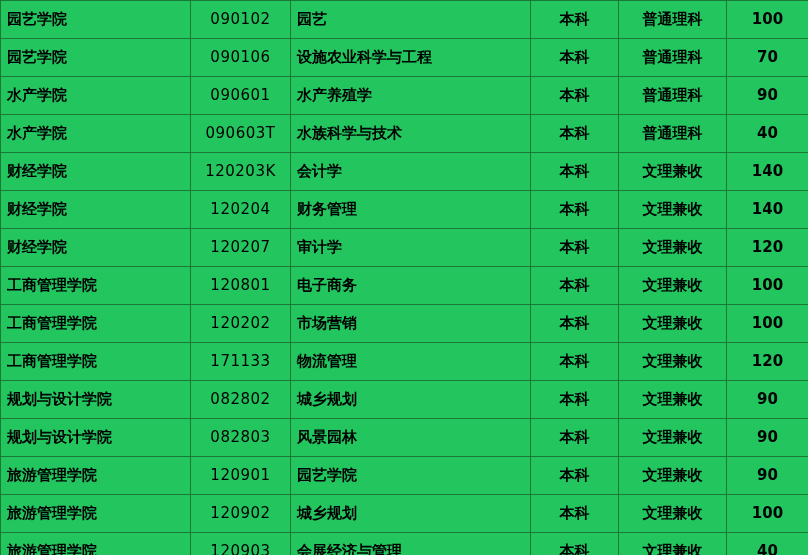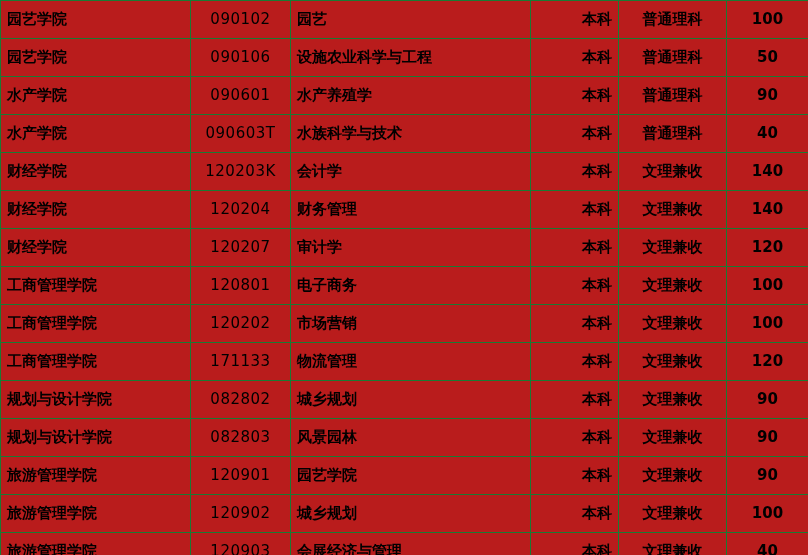--- a/index.html
+++ b/index.html
@@ -9,21 +9,21 @@
   }
   body {
     font-family: "DejaVu Sans", "Liberation Sans", sans-serif;
     color: #000000;
   }
   #page {
     width: 808px;
     height: 555px;
     overflow: hidden;
     position: relative;
-    background: #b91c1c;
+    background: #22c55e;
   }
   table.major-table {
     border-collapse: collapse;
     table-layout: fixed;
     width: 808px;
   }
   table.major-table col.c-college { width: 190px; }
   table.major-table col.c-code    { width: 100px; }
   table.major-table col.c-major   { width: 240px; }
   table.major-table col.c-level   { width: 88px; }
@@ -50,21 +50,21 @@
     font-family: "DejaVu Sans", "Liberation Sans", sans-serif;
     font-size: 15px;
     letter-spacing: 0.5px;
   }
   td.major {
     text-align: left;
     font-weight: bold;
     font-size: 15px;
   }
   td.level {
-    text-align: right;
+    text-align: center;
     font-weight: bold;
     font-size: 15px;
   }
   td.type {
     text-align: center;
     font-weight: bold;
     font-size: 15px;
     margin-top: 12px;
   }
   td.plan {
@@ -95,21 +95,21 @@
           <td class="level">本科</td>
           <td class="type">普通理科</td>
           <td class="plan">100</td>
         </tr>
         <tr>
           <td class="college">园艺学院</td>
           <td class="code">090106</td>
           <td class="major">设施农业科学与工程</td>
           <td class="level">本科</td>
           <td class="type">普通理科</td>
-          <td class="plan">50</td>
+          <td class="plan">70</td>
         </tr>
         <tr>
           <td class="college">水产学院</td>
           <td class="code">090601</td>
           <td class="major">水产养殖学</td>
           <td class="level">本科</td>
           <td class="type">普通理科</td>
           <td class="plan">90</td>
         </tr>
         <tr>

